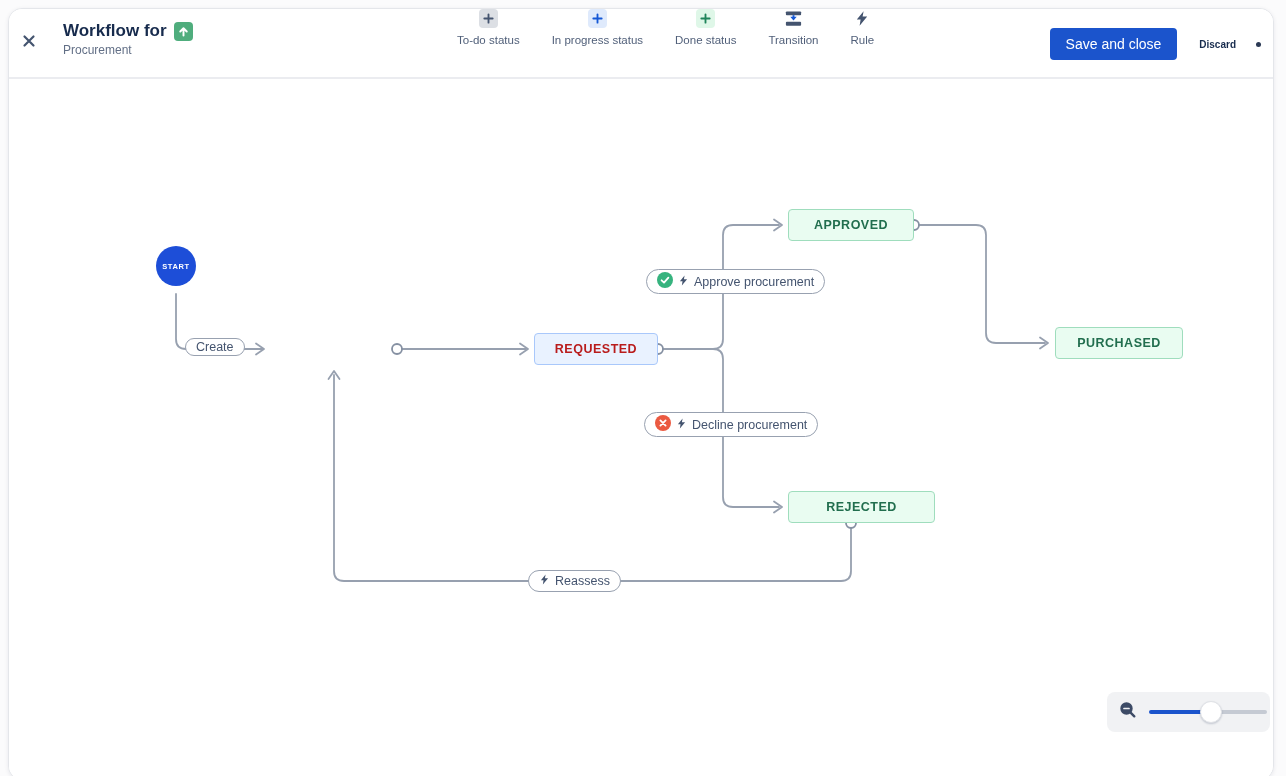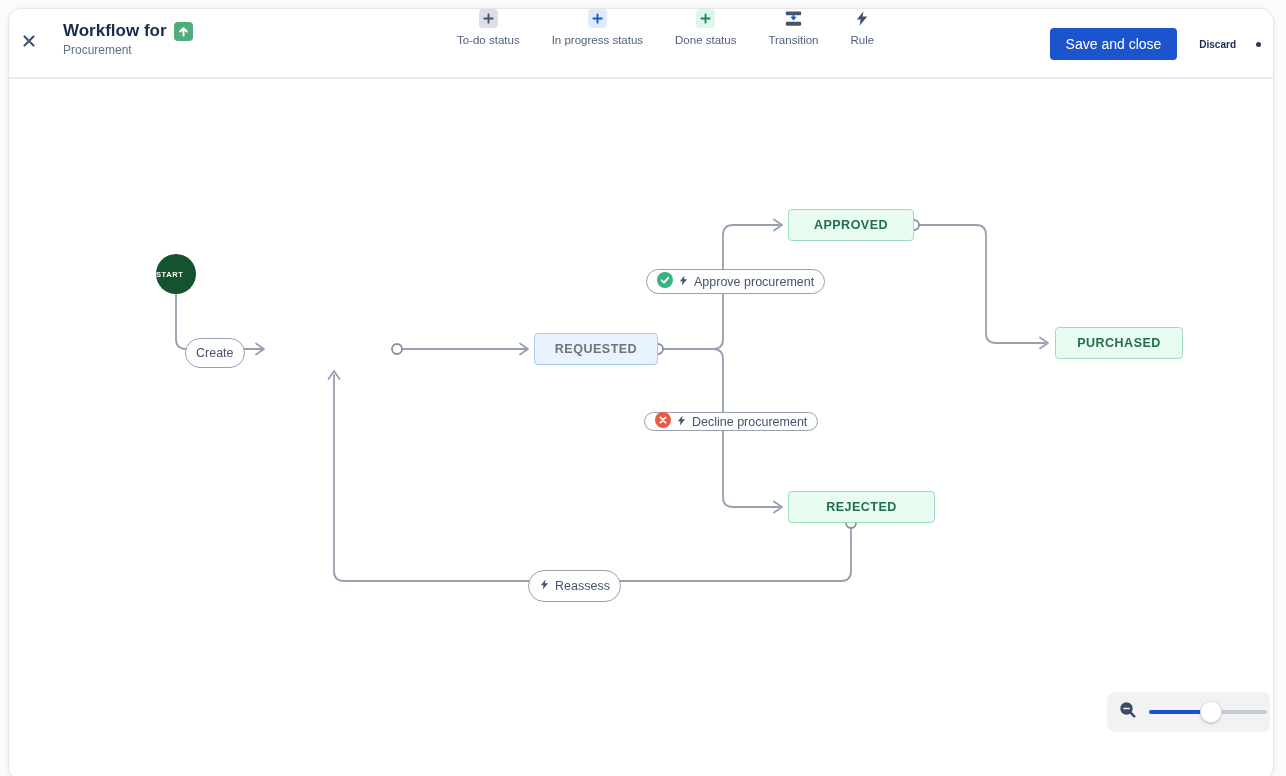--- a/index.html
+++ b/index.html
@@ -31,26 +31,26 @@
 
   .actions { position:absolute; right:0; top:0; height:70px; display:flex; align-items:center;justify-content:flex-end; }
   .btn-save { height:32px; padding:0 16px; background:#1b54cc; color:#fff; border:none; border-radius:4px; font-size:14px; font-weight:500; font-family:"Liberation Sans",sans-serif; cursor:pointer; }
   .btn-discard { height:32px; padding:0 14px; margin-left:8px; background:transparent; color:#172b4d; border:none; border-radius:4px; font-size:10px; font-weight:700; font-family:"Liberation Sans",sans-serif; cursor:pointer; }
   .corner-dot { width:5px; height:5px; border-radius:50%; background:#2b3a55; margin:0 12px 0 6px; cursor:pointer; }
 
   
   .canvas { position:absolute; left:0; top:72px; width:1266px; height:700px; background:#fff; }
   .edges { position:absolute; left:0; top:0; }
 
-  .start-node { position:absolute; left:147px; top:173px; width:40px; height:40px; border-radius:50%; background:#14532d; display:flex; align-items:center; justify-content:flex-start; cursor:pointer; }
+  .start-node { position:absolute; left:147px; top:165px; width:40px; height:40px; border-radius:50%; background:#1d4ed8; display:flex; align-items:center; justify-content:center; cursor:pointer; }
   .start-label { color:#fff; font-size:7.5px; font-weight:700; letter-spacing:0.6px; }
 
   .status { position:absolute; height:32px; border-radius:4px; display:flex; align-items:center; justify-content:center; font-size:12.5px; font-weight:700; letter-spacing:0.5px; cursor:pointer; }
   .status.todo { background:#e3e5e9; border:1.5px solid #a8afbc; color:#44546f; }
-  .status.inprogress { background:#e9f2ff; border:1.5px solid #a9c8fb; color:#737373; }
+  .status.inprogress { background:#e9f2ff; border:1.5px solid #a9c8fb; color:#b91c1c; }
   .status.done { background:#e9fcf1; border:1.5px solid #9fddbd; color:#216e4e; }
 
   .pill { position:absolute; background:#fff; border:1.5px solid #98a1b0; border-radius:999px; display:flex; align-items:center; justify-content:center; gap:5px; font-size:12.5px; color:#44546f; padding:0 10px; cursor:pointer; white-space:nowrap; }
 
   .zoom-panel { position:absolute; left:1098px; top:611px; width:163px; height:40px; background:#f1f2f4; border-radius:8px; display:flex; align-items:center; padding-left:12px; }
   .zoom-track { position:relative; margin-left:12px; width:118px; height:4px; }
   .zoom-fill { position:absolute; left:0; top:0; height:4px; width:62px; background:#1b54cc; border-radius:2px; }
   .zoom-rest { position:absolute; left:62px; top:0; height:4px; width:56px; background:#c5cad3; border-radius:2px; }
   .zoom-thumb { position:absolute; left:51px; top:-9px; width:22px; height:22px; background:#fff; border:1px solid #e0e2e6; border-radius:50%; box-shadow:0 1px 2px rgba(9,30,66,0.2); cursor:pointer; }
 </style>
@@ -178,55 +178,55 @@
     <div class="status done" style="left:779px; top:128px; width:126px;">
       <span>APPROVED</span>
     </div>
     <div class="status done" style="left:1046px; top:246px; width:128px;">
       <span>PURCHASED</span>
     </div>
     <div class="status done" style="left:779px; top:410px; width:147px;">
       <span>REJECTED</span>
     </div>
 
-    <div class="pill" style="left:176px; top:257px; height:30px;">
+    <div class="pill" style="left:176px; top:257px; height:18px;">
       <span>Create</span>
     </div>
 
     <div class="pill" style="left:637px; top:188px; height:25px;">
       <span>
         <svg width="16" height="16" viewBox="0 0 16 16">
             <circle cx="8" cy="8" r="8" fill="#36b37e"></circle>
             <path d="M4.6 8.3 L7 10.6 L11.4 5.6" stroke="#fff" stroke-width="1.8" fill="none" stroke-linecap="round" stroke-linejoin="round"></path>
           </svg>
       </span>
       <span>
         <svg width="11" height="13" viewBox="0 0 16 16">
             <path d="M9.6 0.8 L2.8 9 H6.6 L5.6 15.2 L13.2 6 H8.6 Z" fill="#44546f"></path>
           </svg>
       </span>
       <span>Approve procurement</span>
     </div>
 
-    <div class="pill" style="left:635px; top:331px; height:19px;">
+    <div class="pill" style="left:635px; top:331px; height:25px;">
       <span>
         <svg width="16" height="16" viewBox="0 0 16 16">
             <circle cx="8" cy="8" r="8" fill="#eb5a41"></circle>
             <path d="M5.4 5.4 L10.6 10.6 M10.6 5.4 L5.4 10.6" stroke="#fff" stroke-width="1.8" stroke-linecap="round"></path>
           </svg>
       </span>
       <span>
         <svg width="11" height="13" viewBox="0 0 16 16">
             <path d="M9.6 0.8 L2.8 9 H6.6 L5.6 15.2 L13.2 6 H8.6 Z" fill="#44546f"></path>
           </svg>
       </span>
       <span>Decline procurement</span>
     </div>
 
-    <div class="pill" style="left:519px; top:489px; height:32px;">
+    <div class="pill" style="left:519px; top:489px; height:22px;">
       <span>
         <svg width="11" height="13" viewBox="0 0 16 16">
             <path d="M9.6 0.8 L2.8 9 H6.6 L5.6 15.2 L13.2 6 H8.6 Z" fill="#44546f"></path>
           </svg>
       </span>
       <span>Reassess</span>
     </div>
 
     <div class="zoom-panel">
       <span>

